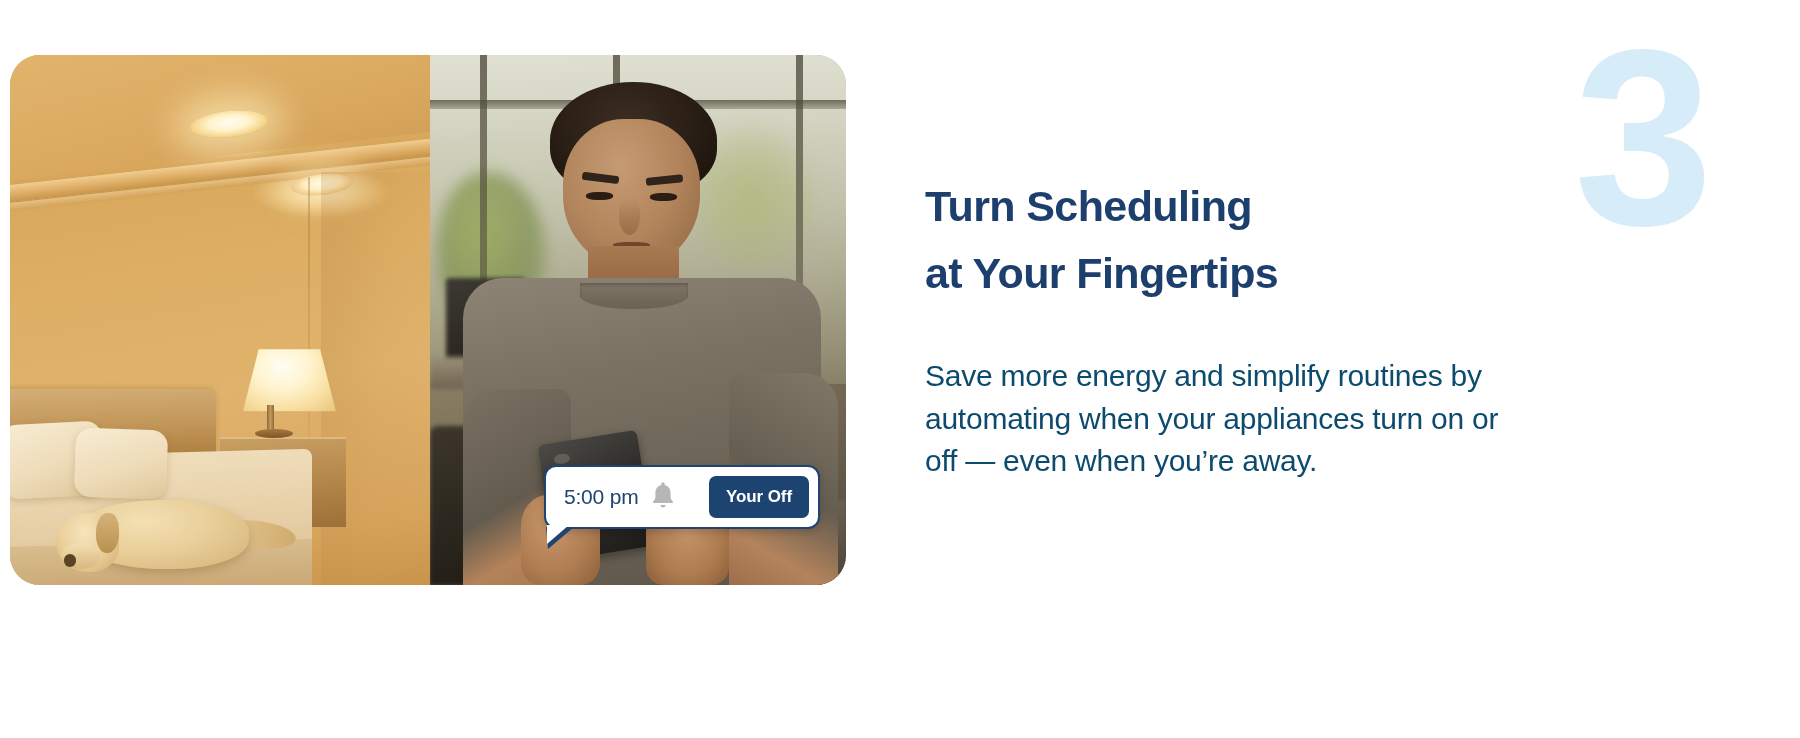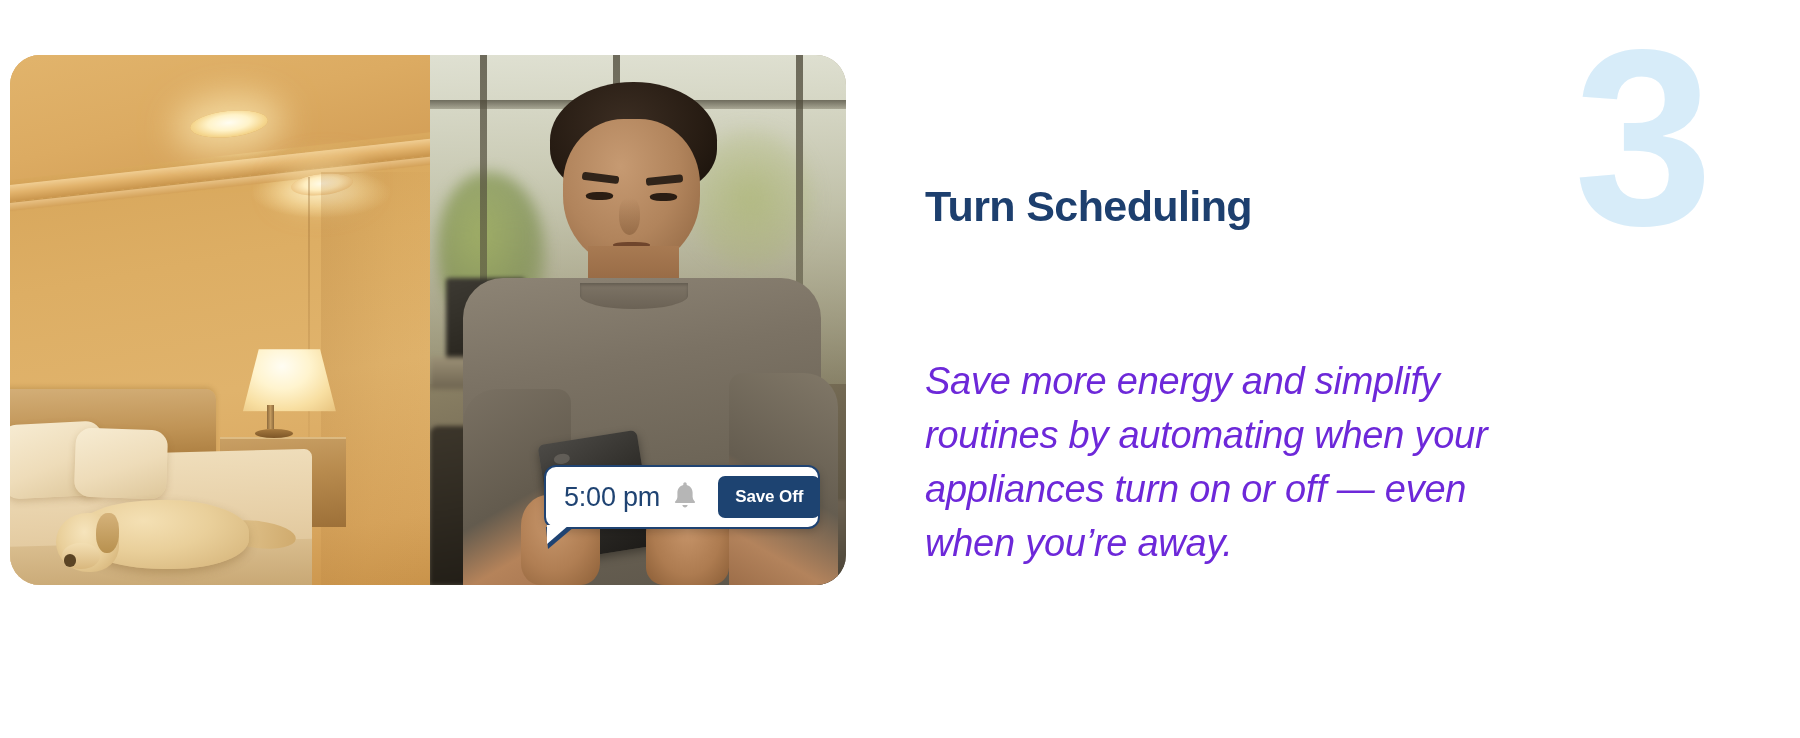--- a/index.html
+++ b/index.html
@@ -330,21 +330,21 @@
   }
   .notif-tail::after {
     content: "";
     position: absolute;
     left: -1px; top: -24px;
     width: 0; height: 0;
     border-top: 19px solid #ffffff;
     border-right: 22px solid transparent;
   }
   .notif-time {
-    font-size: 27px;
+    font-size: 21px;
     color: #1f4372;
     letter-spacing: -.2px;
     white-space: nowrap;
   }
   .bell-icon { flex: 0 0 auto; display: block; margin-left: 2px; }
   .notif-spacer { flex: 1 1 auto; }
   .turn-off-btn {
     background: #1d4371;
     color: #ffffff;
     border: none;
@@ -387,25 +387,24 @@
     line-height: 1.55;
     color: #1d3f6e;
     letter-spacing: -.6px;
   }
   .headline .l2 { display: block; }
   .body-copy {
     position: absolute;
     left: 0;
     top: 300px;
     width: 610px;
-    font-size: 38px;
+    font-size: 30px;
     line-height: 1.42;
-    color: #6d28d9;
+    color: #0c4a6e;
     letter-spacing: -.25px;
-    font-style: italic;
   }
 </style>
 </head>
 <body>
 
 <div class="slide">
 
   <div class="media-card">
 
     <div class="panel panel-bedroom">
@@ -469,28 +468,29 @@
     <div class="notif">
       <div class="notif-tail"></div>
       <span class="notif-time">5:00 pm</span>
       <span class="bell-icon">
         <svg width="26" height="30" viewBox="0 0 26 30" aria-hidden="true">
           <path d="M13 2.3c-.95 0-1.7.78-1.7 1.72v.9C7.8 5.7 5.4 8.8 5.4 12.5v4.3c0 1.6-.62 3.1-1.72 4.2l-.5.52c-.5.52-.14 1.4.58 1.4h18.48c.72 0 1.08-.88.58-1.4l-.5-.52a6 6 0 0 1-1.72-4.2v-4.3c0-3.7-2.4-6.8-5.9-7.58v-.9c0-.94-.75-1.72-1.7-1.72z" fill="#b6b6b6"></path>
           <path d="M10.3 25.1c.3 1.45 1.4 2.5 2.7 2.5s2.4-1.05 2.7-2.5z" fill="#b6b6b6"></path>
         </svg>
       </span>
       <span class="notif-spacer"></span>
-      <button class="turn-off-btn">Save Off</button>
+      <button class="turn-off-btn">Your Off</button>
     </div>
   </div>
 
   <div class="text-col">
 
     <div class="step-number">3</div>
 
     <h1 class="headline">
       <span class="l1">Turn Scheduling</span>
+      <span class="l2">at Your Fingertips</span>
     </h1>
 
     <p class="body-copy">Save more energy and simplify routines by automating when your appliances turn on or off — even when you’re away.</p>
   </div>
 
 </div>
 
 </body></html>

